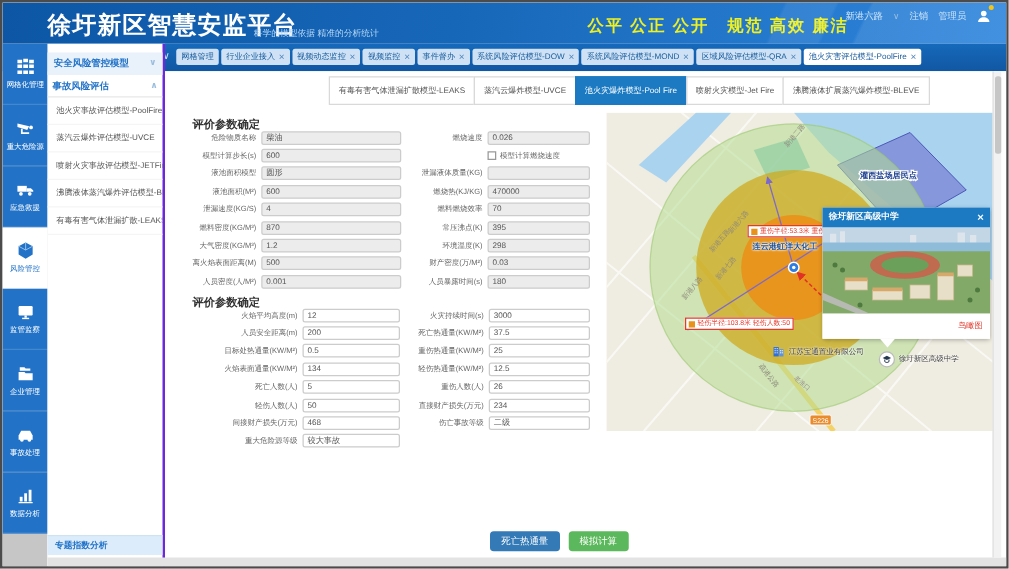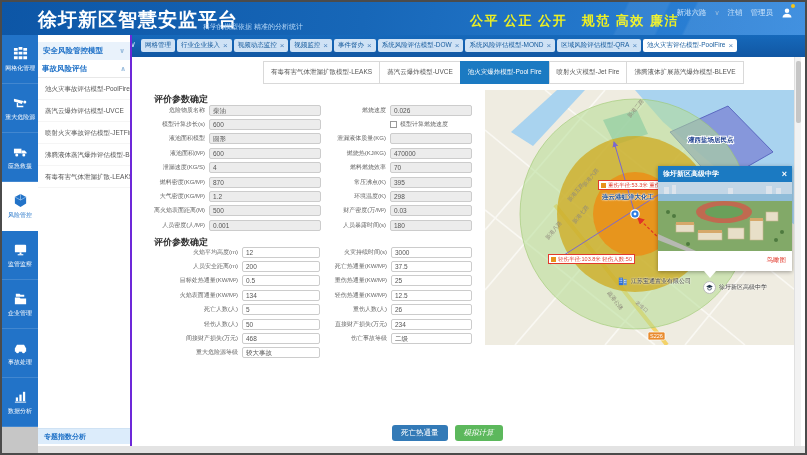--- a/index.html
+++ b/index.html
@@ -75,21 +75,21 @@
   #p-right .fbox{width:82px;}
   #r-left .fbox{width:78px;background:#fff;}
   #r-right .fbox{width:81px;background:#fff;}
   .cbrow{display:flex;align-items:center;height:14.4px;padding-left:70px;}
   .cb{width:7px;height:7px;border:1px solid #999;background:#fff;margin-right:3px;cursor:pointer;}
   .cblabel{font-size:6px;color:#666;white-space:nowrap;}
 
   .btns{position:absolute;left:260px;top:368px;display:flex;gap:7px;}
   .btn{font-size:7.5px;color:#fff;padding:3px 9px;border-radius:3px;border:none;cursor:pointer;white-space:nowrap;}
   .btn.blue{background:#337ab7;}
-  .btn.green{background:#5cb85c;font-style:italic;}
+  .btn.green{background:#5cb85c;}
   .chrome-bottom{position:absolute;left:36px;right:0;bottom:0;height:7px;background:#e3e3e3;z-index:4;}
 
   
   .map{position:absolute;left:483px;top:88px;width:310px;height:255px;overflow:hidden;cursor:grab;}
   .map svg.base{position:absolute;left:0;top:0;}
   .map-center-label{position:absolute;left:117px;top:103px;font-size:6.5px;font-weight:bold;color:#1d4f93;
       text-shadow:0 0 2px #fff,0 0 2px #fff,0 0 1px #fff;z-index:2;white-space:nowrap;}
   .radius-label{position:absolute;background:#fff;border:1px solid #e23b2e;color:#e23b2e;font-size:5.5px;
       line-height:8px;padding:0 2px;white-space:nowrap;z-index:2;display:flex;align-items:center;gap:2px;}
   .radius-label .swatch{width:5px;height:5px;background:#e8921b;display:inline-block;flex:0 0 auto;}

